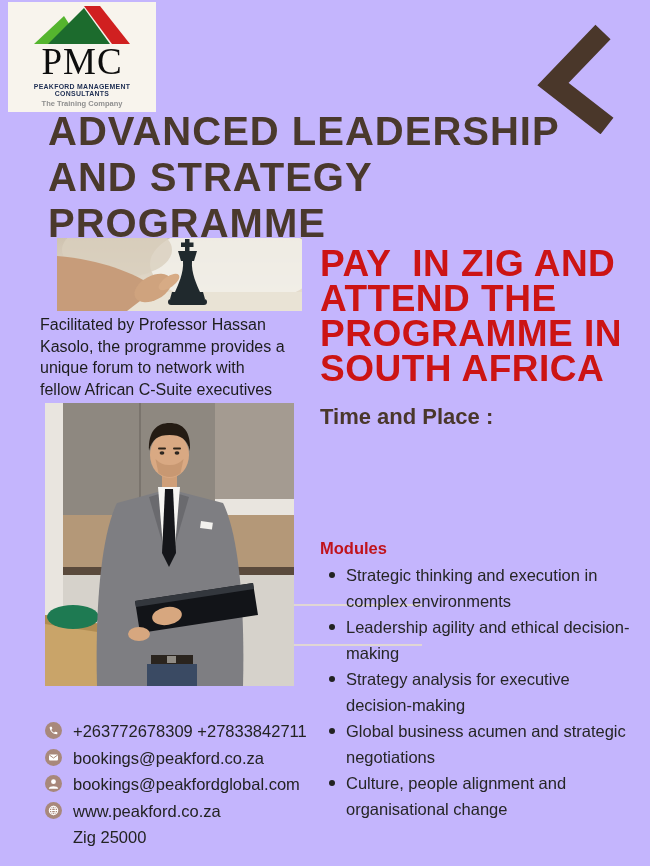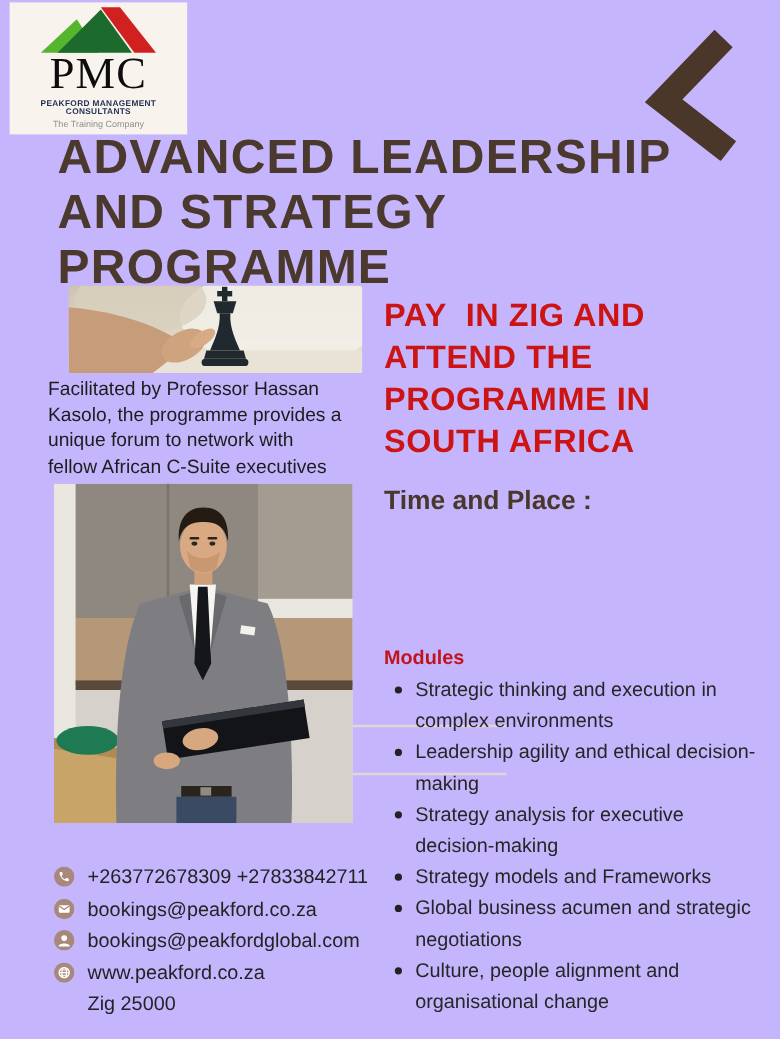--- a/index.html
+++ b/index.html
@@ -8,38 +8,38 @@
     font-family:"Liberation Sans",sans-serif;overflow:hidden;
   }
   .ml{white-space:pre-line;}
   .mlw{white-space:pre-wrap;}
 
   
   .logo{position:absolute;left:8px;top:2px;width:148px;text-align:center;background:#f8f4ed;padding:2px 0 4px;}
   .logo-mountain{display:block;margin:0 auto;}
   .logo-acronym{font-family:"Liberation Serif",serif;font-size:37px;line-height:36px;color:#0d0d0d;letter-spacing:1px;margin-top:-2px;}
   .logo-company{font-size:6.9px;font-weight:bold;color:#1d2d52;letter-spacing:.3px;margin-top:3px;}
-  .logo-tagline{font-size:7.5px;color:#8f8f8f;margin-top:2px;}
+  .logo-tagline{font-size:7.5px;color:#8f8f8f;margin-top:2px;font-weight:bold;}
 
   
   .chevron{position:absolute;left:533px;top:22px;}
 
   
   .title{position:absolute;left:48px;top:108px;margin:0;font-size:40px;line-height:46px;
     font-weight:800;color:#4a392c;letter-spacing:1px;}
 
   
   .chess-photo{position:absolute;left:57px;top:238px;width:245px;height:73px;overflow:hidden;}
   .caption{position:absolute;left:40px;top:314px;width:276px;margin:0;text-align:left;
     font-size:16px;line-height:21.5px;color:#1d1d1d;}
   .portrait{position:absolute;left:45px;top:403px;width:249px;height:283px;overflow:hidden;}
 
   
   .promo{position:absolute;left:320px;top:246px;width:316px;margin:0;
-    font-size:27px;line-height:35px;font-weight:800;color:#cc1414;letter-spacing:.5px;}
+    font-size:37px;line-height:35px;font-weight:800;color:#cc1414;letter-spacing:.5px;}
   .tp-heading{position:absolute;left:320px;top:404px;margin:0;font-size:22px;font-weight:700;color:#4a372b;}
   .details{position:absolute;left:320px;top:441px;width:320px;}
   .detail{margin:0;font-size:17px;line-height:26.5px;color:#2e2e2e;}
   .modules-heading{position:absolute;left:320px;top:539px;margin:0;font-size:16.5px;font-weight:800;color:#c0131c;}
   .modules{position:absolute;left:320px;top:562px;width:322px;margin:0;padding:0;list-style:none;}
   .modules li{position:relative;padding-left:26px;font-size:16.5px;line-height:26px;color:#262626;}
   .modules li::before{content:"";position:absolute;left:9px;top:10px;width:6px;height:6px;border-radius:50%;background:#222;}
 
   
   .deco-lines{position:absolute;left:294px;top:604px;width:128px;height:38px;
@@ -155,21 +155,20 @@
 
   <h3 class="modules-heading">Modules</h3>
   <div class="deco-lines"></div>
   <ul class="modules">
     <li class="ml">Strategic thinking and execution in
 complex environments</li>
     <li class="ml">Leadership agility and ethical decision-
 making</li>
     <li class="ml">Strategy analysis for executive
 decision-making</li>
-    <li class="ml">Strategy models and Frameworks</li>
     <li class="ml">Global business acumen and strategic
 negotiations</li>
     <li class="ml">Culture, people alignment and
 organisational change</li>
   </ul>
 
   <div class="contact">
     <div class="contact-row">
       <svg class="contact-icon" viewBox="0 0 17 17">
         <circle cx="8.5" cy="8.5" r="8.5" fill="#a8887b"></circle>

